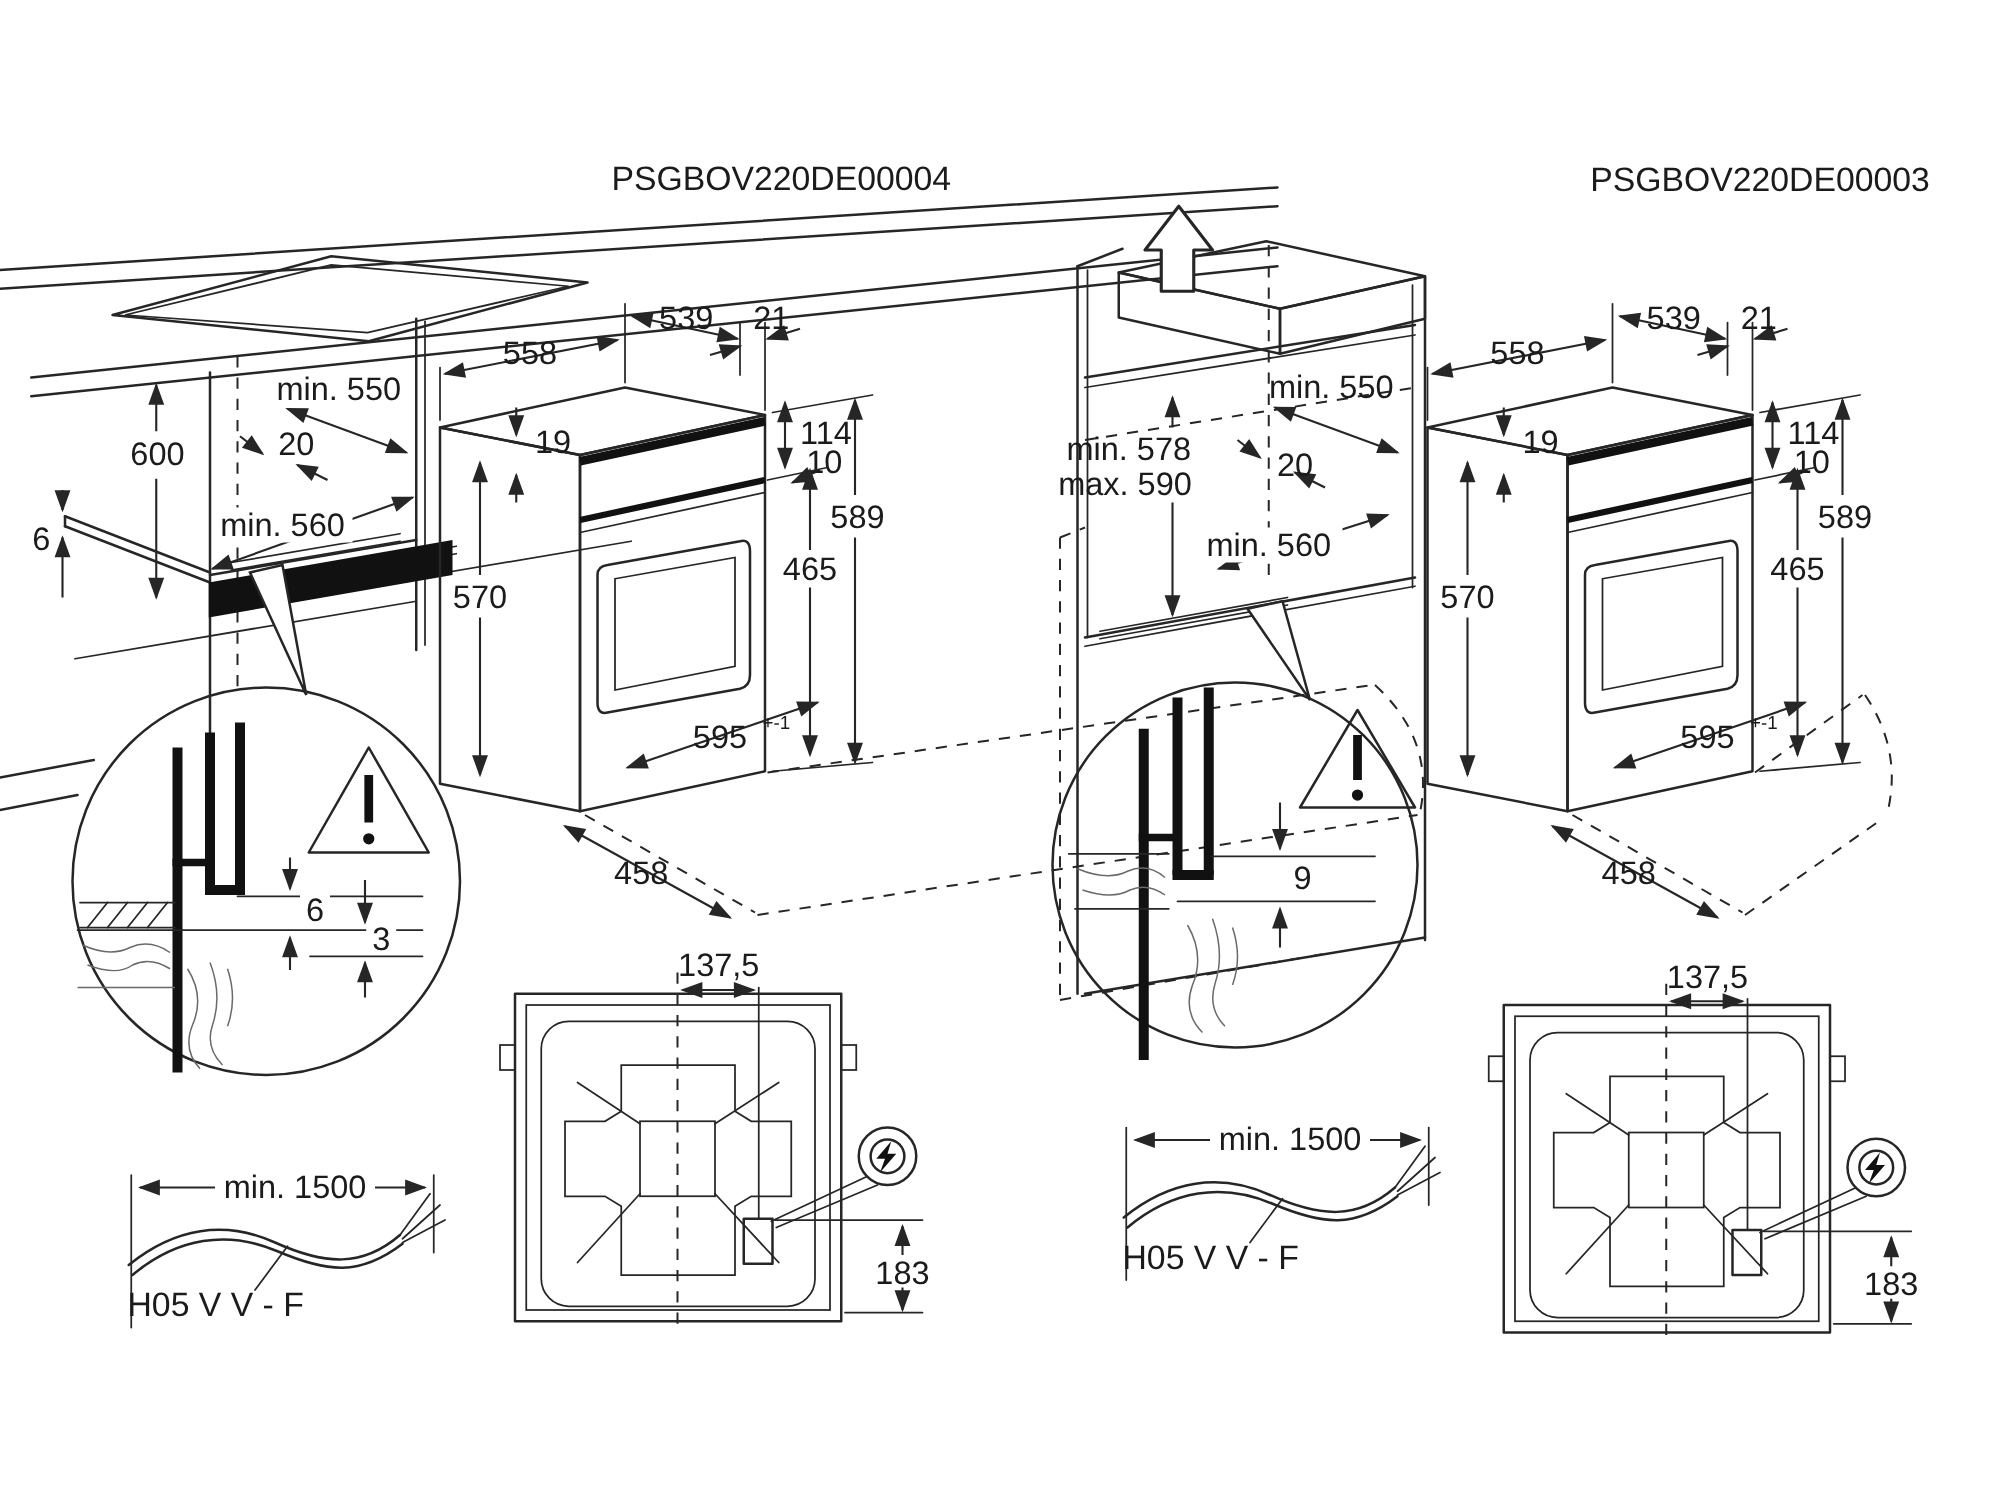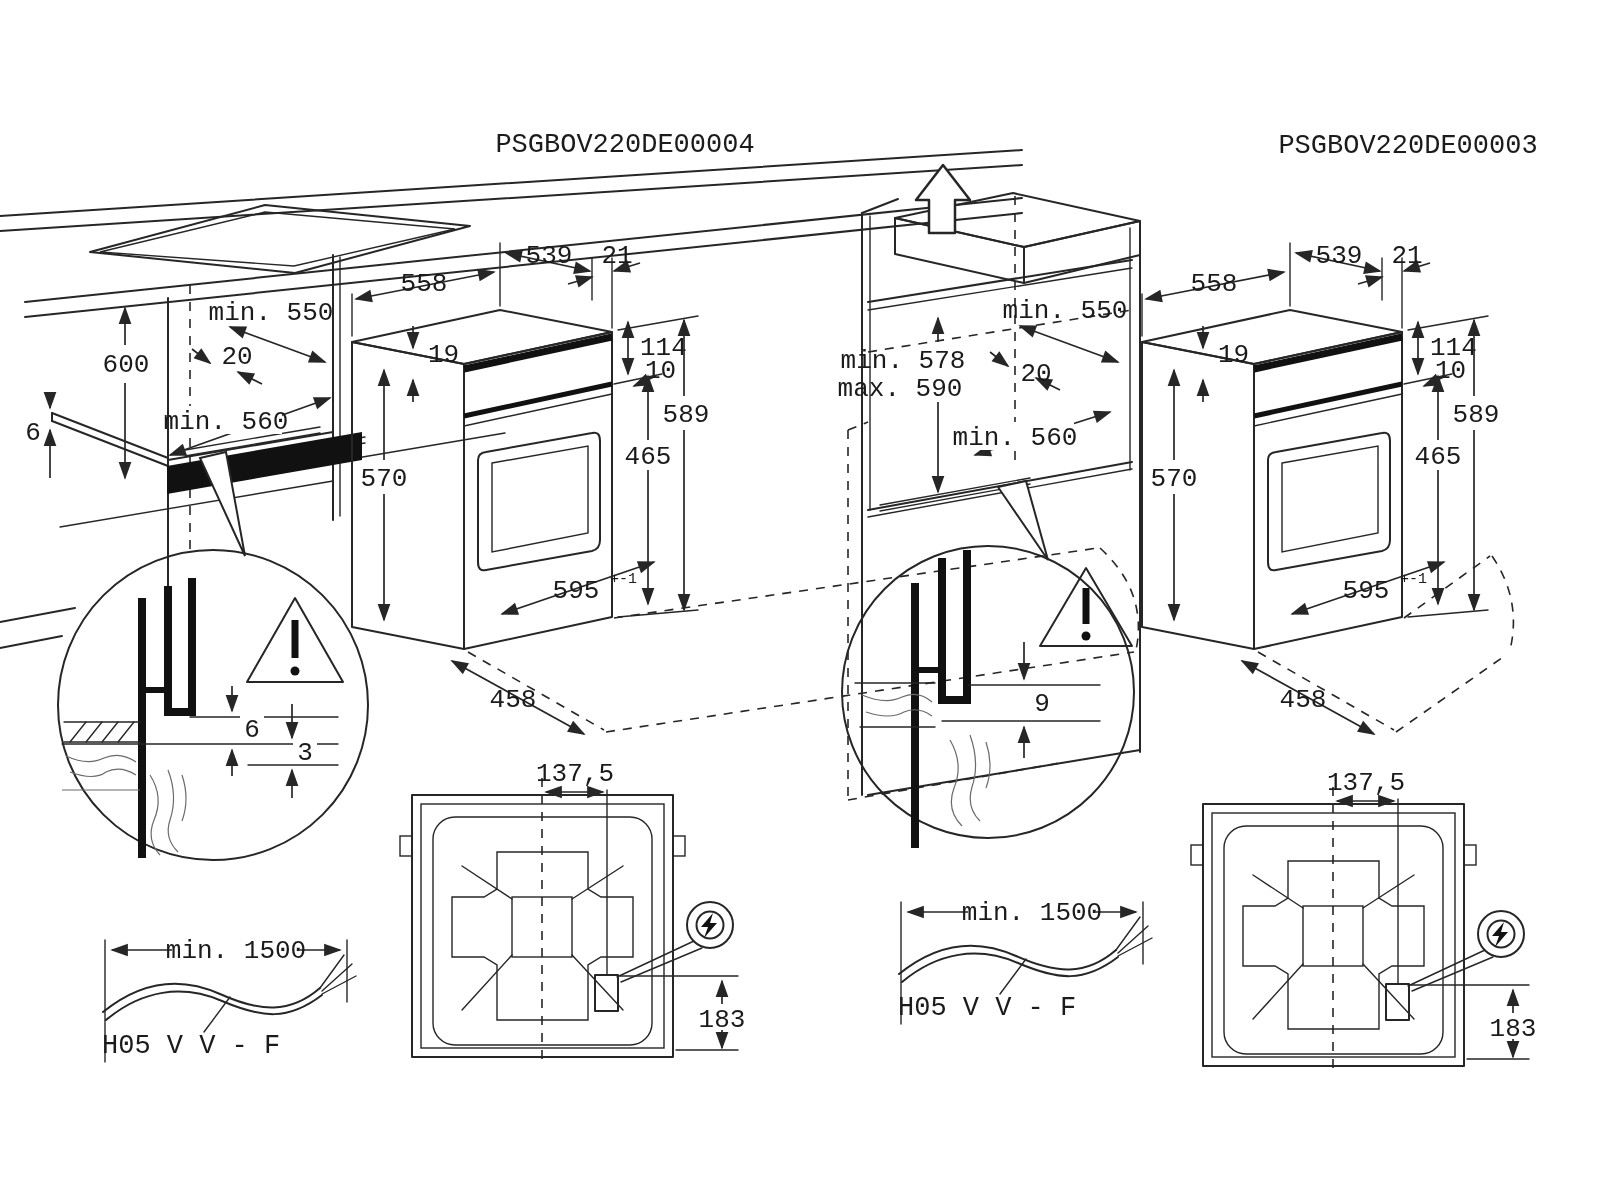--- a/index.html
+++ b/index.html
@@ -1,17 +1,17 @@
 <!DOCTYPE html>
 <html><head>
 <meta charset="utf-8">
 <style>
   html,body{margin:0;padding:0;background:#e8e8e8}
   .canvas{width:1600px;height:1200px;background:#ffffff;position:relative;margin:0 auto;
-          font-family:Liberation Mono, monospace;}
+          font-family:Liberation Sans, sans-serif;}
   svg{display:block}
   .ln{stroke:#262626;stroke-width:2;fill:none;stroke-linecap:round;stroke-linejoin:round}
   .tn{stroke:#262626;stroke-width:1.4;fill:none;stroke-linecap:round}
   .dim{stroke:#262626;stroke-width:1.7;fill:none}
   .dsh{stroke:#262626;stroke-width:1.6;fill:none;stroke-dasharray:9 8}
   .tk{stroke:#111;fill:none;stroke-linecap:butt}
   .wood{stroke:#6a6a6a;stroke-width:1.2;fill:none}
   text{fill:#1b1b1b}
   .t{font-size:26px}
   .tb{font-size:27px}

